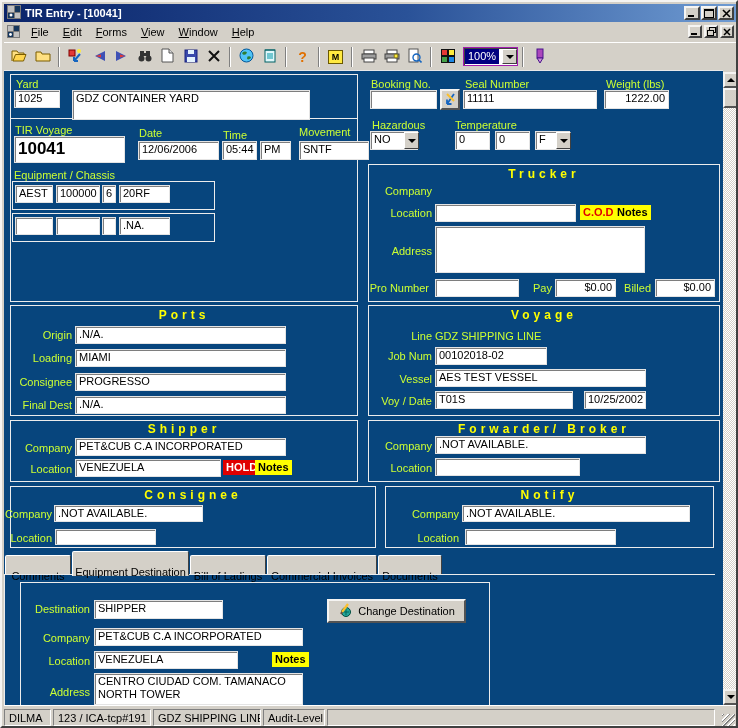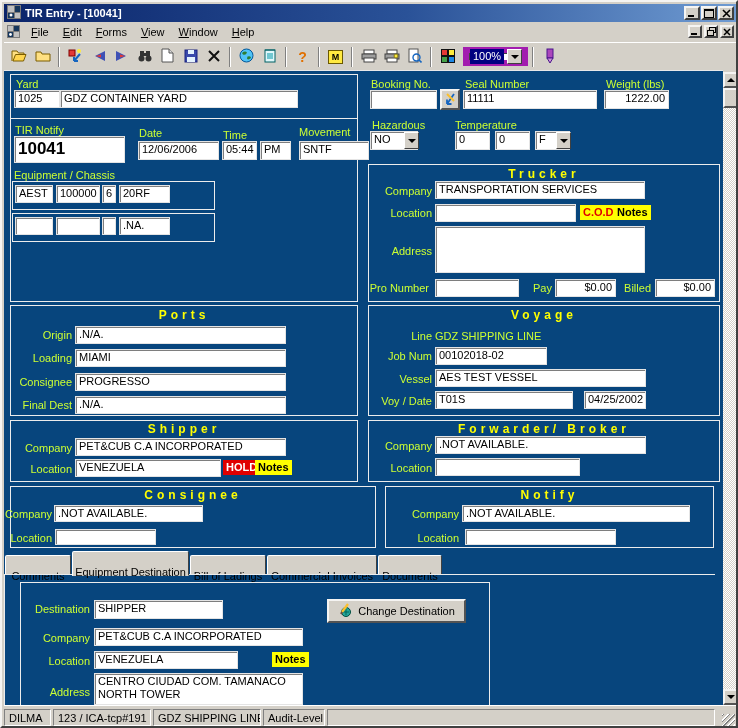--- a/index.html
+++ b/index.html
@@ -17,21 +17,21 @@
   .menu-item::first-letter{text-decoration:underline}
   .winbtn{width:16px;height:14px;background:#d4d0c8;border:2px solid;
           border-color:#f5f4f2 #404040 #404040 #f5f4f2;display:flex;align-items:center;justify-content:center}
   .mdibtn{width:14px;height:13px}
   .toolbar{position:absolute;left:2px;top:40px;width:732px;height:28px;background:#d4d0c8;
            border-top:1px solid #fff;display:flex;align-items:center;padding-left:4px}
   .tbtn{width:23px;height:22px;display:flex;align-items:center;justify-content:center;background:#d4d0c8}
   .tsep{width:2px;height:20px;border-left:1px solid #808080;border-right:1px solid #fff;margin:0 4px}
   .glyph-help{color:#e07000;font-weight:bold;font-size:14px}
   .glyph-msg{background:#ffe940;border:1px solid #6b5900;color:#000;font-weight:bold;font-size:9px;padding:1px 3px}
-  .combo{display:flex;align-items:center;height:19px;background:#fff;border:6px solid #a21caf;
+  .combo{display:flex;align-items:center;height:19px;background:#fff;border:1px solid #a21caf;
          box-shadow:inset 1px 1px 0 #404040}
   .combo .val{background:#000080;color:#fff;padding:0 3px;font-size:11px;line-height:15px;margin:1px}
   .ddbtn{width:15px;height:15px;background:#d4d0c8;border:1px solid;border-color:#fff #404040 #404040 #fff;
          display:flex;align-items:center;justify-content:center;margin-left:2px}
   .tri-d{width:0;height:0;border:4px solid transparent;border-top:4px solid #000;margin-top:4px}
   .tri-u{width:0;height:0;border:4px solid transparent;border-bottom:4px solid #000;margin-bottom:4px}
   
   .formbg{position:absolute;left:2px;top:68px;width:719px;height:635px;background:#07457d;border-top:1px solid #e8e8e8}
   .box{position:absolute;border:1px solid #ececec}
   .hline{position:absolute;height:1px;background:#ececec}
@@ -268,23 +268,23 @@
       </div>
   </div>
 
   <div class="formbg"></div>
 
   <div class="box" style="left:8px;top:72px;width:348px;height:228px"></div>
   <div class="hline" style="left:8px;top:116px;width:348px"></div>
 
   <div class="lbl" style="left:14px;top:76px">Yard</div>
   <div class="field" style="left:12px;top:88px;width:46px;height:18px">1025</div>
-  <div class="field" style="left:58px;top:88px;width:238px;height:18px">GDZ CONTAINER YARD</div>
-
-  <div class="lbl" style="left:13px;top:122px">TIR Notify</div>
+  <div class="field" style="left:70px;top:88px;width:238px;height:30px">GDZ CONTAINER YARD</div>
+
+  <div class="lbl" style="left:13px;top:122px">TIR Voyage</div>
   <div class="field" style="left:12px;top:134px;width:111px;height:27px;font-size:17px;font-weight:bold;line-height:22px">10041</div>
   <div class="lbl" style="left:137px;top:125px">Date</div>
   <div class="field" style="left:136px;top:139px;width:81px;height:19px">12/06/2006</div>
   <div class="lbl" style="left:221px;top:127px">Time</div>
   <div class="field" style="left:220px;top:139px;width:35px;height:19px">05:44</div>
   <div class="field" style="left:258px;top:139px;width:31px;height:19px">PM</div>
   <div class="lbl" style="left:297px;top:124px">Movement</div>
   <div class="field" style="left:297px;top:139px;width:70px;height:19px">SNTF</div>
 
   <div class="lbl" style="left:12px;top:167px">Equipment / Chassis</div>
@@ -321,21 +321,20 @@
   <div class="field" style="left:453px;top:129px;width:35px;height:19px">0</div>
   <div class="field" style="left:493px;top:129px;width:35px;height:19px">0</div>
   <div class="field" style="left:533px;top:129px;width:35px;height:19px">F</div>
   <div class="ddbtn" style="position:absolute;left:552px;top:130px;height:17px">
       <span class="tri-d"></span>
     </div>
 
   <div class="box" style="left:366px;top:162px;width:352px;height:138px"></div>
   <div class="hdr" style="left:366px;top:165px;width:352px">Trucker</div>
   <div class="lbl lblr" style="left:366px;top:183px;width:64px">Company</div>
-  <div class="field" style="left:433px;top:179px;width:210px;height:18px">TRANSPORTATION SERVICES</div>
   <div class="lbl lblr" style="left:366px;top:205px;width:64px">Location</div>
   <div class="field" style="left:433px;top:202px;width:141px;height:18px"></div>
   <div class="badge bc" style="left:578px;top:203px">C.O.D.</div>
   <div class="badge by" style="left:612px;top:203px">Notes</div>
   <div class="lbl lblr" style="left:366px;top:243px;width:64px">Address</div>
   <div class="field multiline" style="left:433px;top:224px;width:210px;height:47px"></div>
   <div class="lbl lblr" style="left:366px;top:280px;width:61px">Pro Number</div>
   <div class="field" style="left:433px;top:277px;width:84px;height:18px"></div>
   <div class="lbl lblr" style="left:524px;top:280px;width:26px">Pay</div>
   <div class="field fnum" style="left:553px;top:277px;width:61px;height:18px">$0.00</div>
@@ -356,21 +355,21 @@
   <div class="box" style="left:366px;top:303px;width:352px;height:111px"></div>
   <div class="hdr" style="left:366px;top:306px;width:352px">Voyage</div>
   <div class="lbl lblr" style="left:366px;top:328px;width:64px">Line</div>
   <div class="lbl" style="left:433px;top:328px">GDZ SHIPPING LINE</div>
   <div class="lbl lblr" style="left:366px;top:348px;width:64px">Job Num</div>
   <div class="field" style="left:433px;top:345px;width:112px;height:18px">00102018-02</div>
   <div class="lbl lblr" style="left:366px;top:371px;width:64px">Vessel</div>
   <div class="field" style="left:433px;top:367px;width:211px;height:18px">AES TEST VESSEL</div>
   <div class="lbl lblr" style="left:366px;top:393px;width:64px">Voy / Date</div>
   <div class="field" style="left:433px;top:389px;width:138px;height:18px">T01S</div>
-  <div class="field" style="left:582px;top:389px;width:62px;height:18px">04/25/2002</div>
+  <div class="field" style="left:582px;top:389px;width:62px;height:18px">10/25/2002</div>
 
   <div class="box" style="left:8px;top:418px;width:348px;height:62px"></div>
   <div class="hdr" style="left:8px;top:420px;width:348px">Shipper</div>
   <div class="lbl lblr" style="left:8px;top:440px;width:62px">Company</div>
   <div class="field" style="left:73px;top:436px;width:211px;height:18px">PET&amp;CUB C.A INCORPORATED</div>
   <div class="lbl lblr" style="left:8px;top:461px;width:62px">Location</div>
   <div class="field" style="left:73px;top:457px;width:146px;height:18px">VENEZUELA</div>
   <div class="badge br" style="left:221px;top:458px">HOLD</div>
   <div class="badge by" style="left:253px;top:458px">Notes</div>
 

